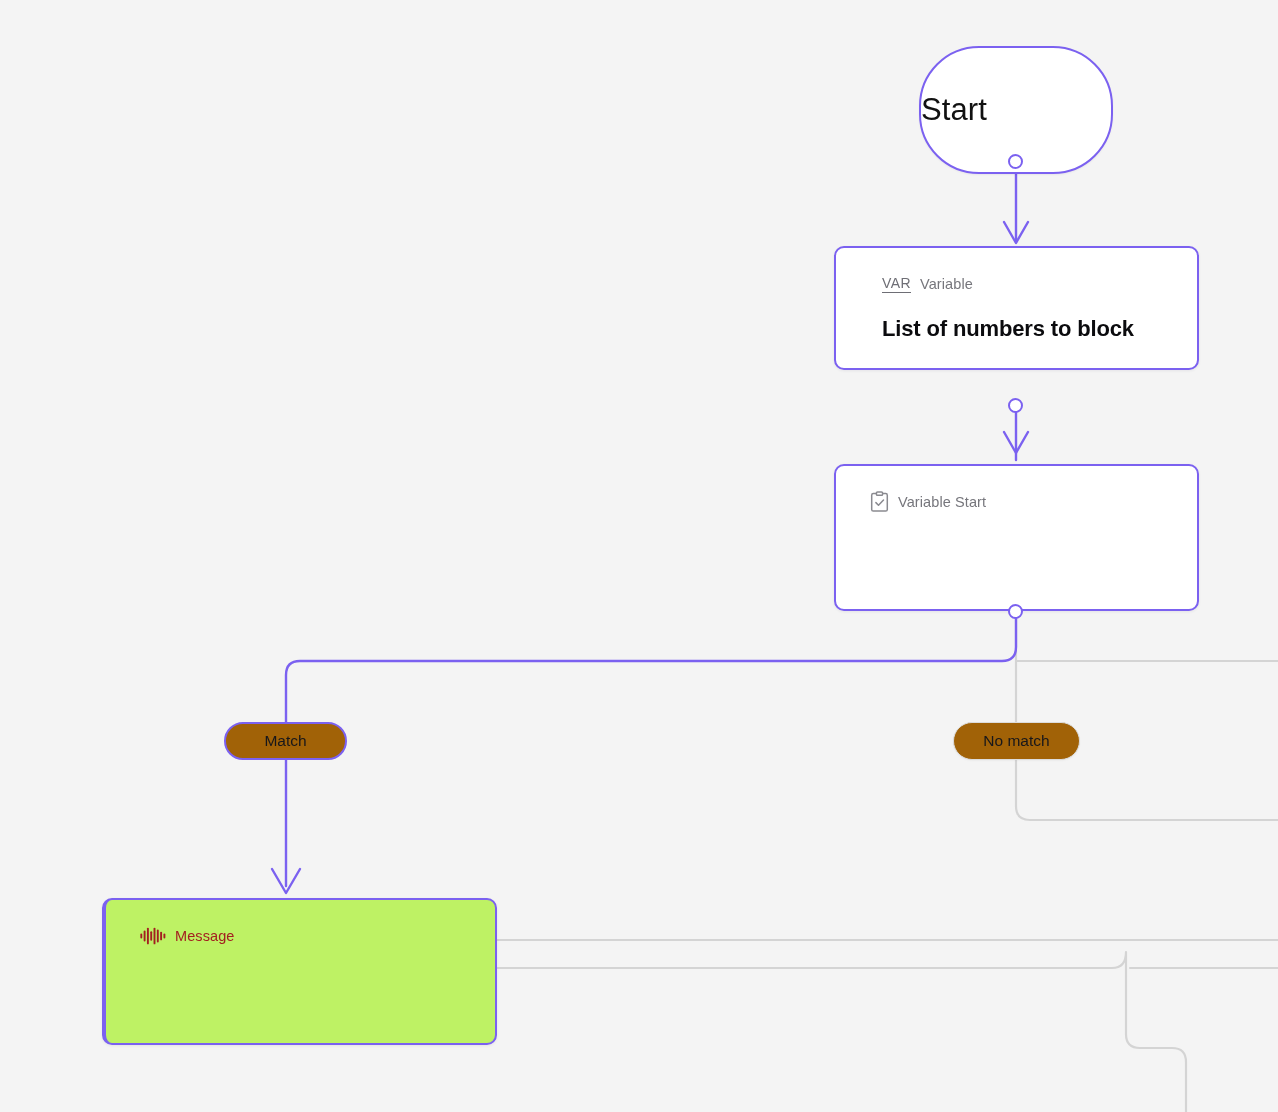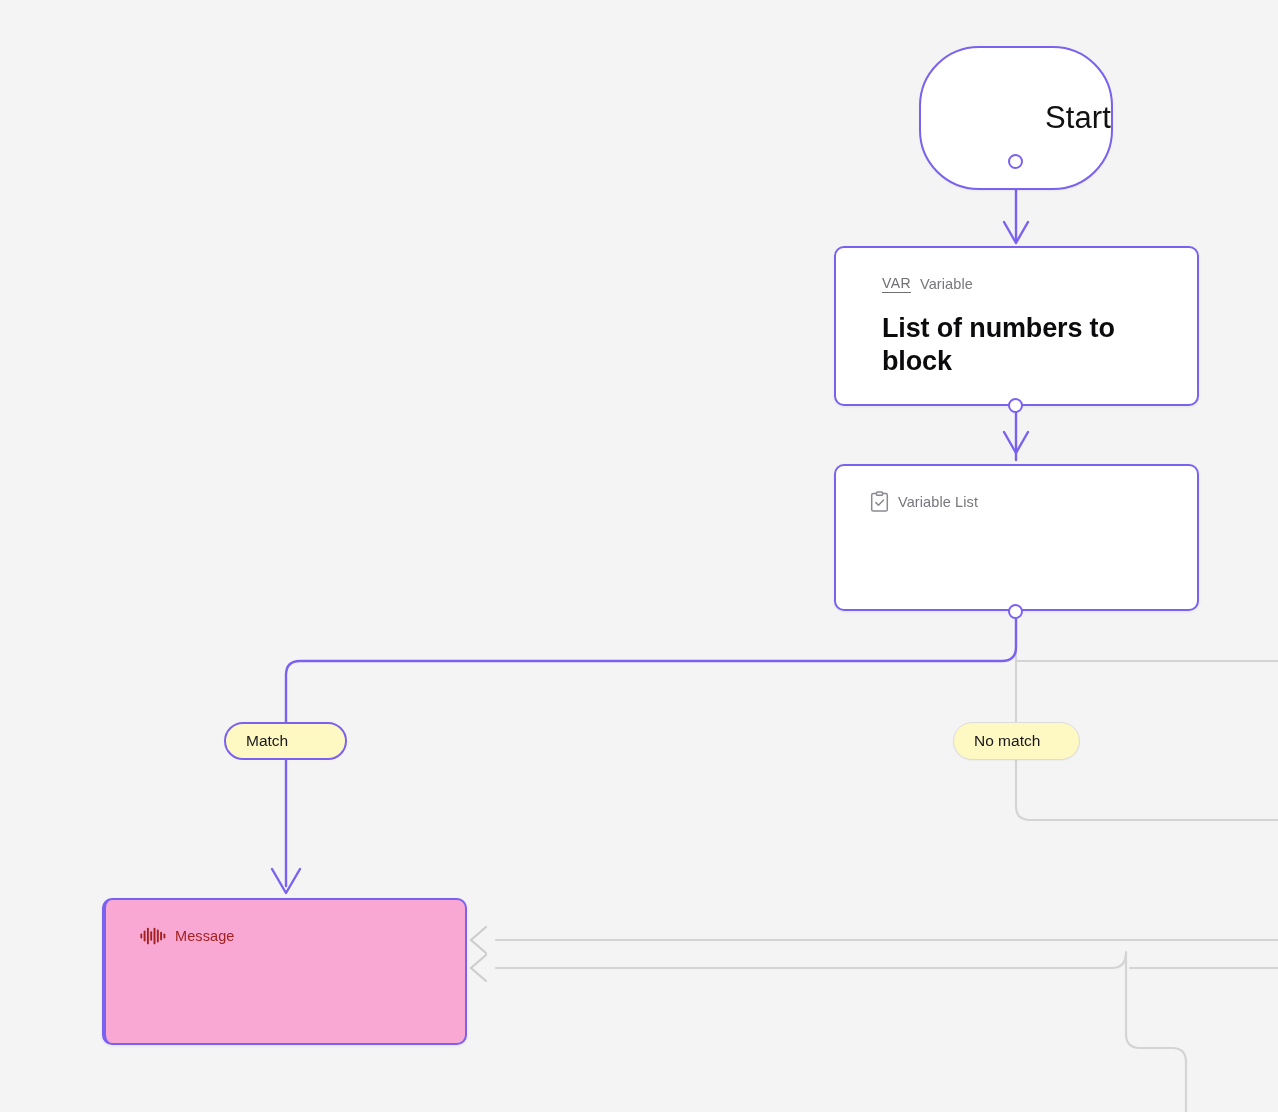--- a/index.html
+++ b/index.html
@@ -33,26 +33,26 @@
   .node {
     position: absolute;
     box-sizing: border-box;
     background: #ffffff;
   }
 
   .start-node {
     left: 919px;
     top: 46px;
     width: 194px;
-    height: 144px;
+    height: 128px;
     border: 2px solid #7b61f0;
     border-radius: 60px;
     display: flex;
     align-items: center;
-    justify-content: flex-end;
+    justify-content: flex-start;
     box-shadow: 0 1px 2px rgba(30, 20, 70, 0.06);
   }
   .start-label {
     font-size: 31px;
     color: #111111;
     letter-spacing: 0.1px;
   }
 
   .card {
     border: 2px solid #7b61f0;
@@ -68,57 +68,57 @@
     height: 20px;
   }
   .card-kind {
     font-size: 14.5px;
     font-weight: normal;
     color: #76767c;
     letter-spacing: 0.1px;
     white-space: nowrap;
   }
   .card-title {
-    font-size: 27px;
+    font-size: 22px;
     font-weight: bold;
     color: #0b0b0e;
     line-height: 33px;
     letter-spacing: -0.15px;
   }
 
   .var-icon {
     font-size: 14px;
     font-weight: normal;
     color: #6e6e75;
     letter-spacing: 0.4px;
     border-bottom: 1.6px solid #6e6e75;
     line-height: 15px;
     padding-bottom: 1px;
   }
 
   #node-variable {
     left: 834px;
     top: 246px;
     width: 365px;
-    height: 160px;
+    height: 124px;
     padding-left: 46px;
   }
   #node-varmatch {
     left: 834px;
     top: 464px;
     width: 365px;
     height: 147px;
   }
 
   #node-message {
     left: 102px;
     top: 898px;
-    width: 365px;
+    width: 395px;
     height: 147px;
-    background: #f9a8d4;
+    background: #bef264;
     border: 2px solid #7b61f0;
     border-left-width: 4px;
   }
   #node-message .card-kind {
     color: #a32020;
   }
   .msg-wave {
     display: block;
   }
 
@@ -134,25 +134,25 @@
   }
   #port-start   { left: 1008px; top: 154px; }
   #port-var     { left: 1008px; top: 398px; }
   #port-varmatch{ left: 1008px; top: 604px; }
 
   
   .pill {
     position: absolute;
     box-sizing: border-box;
     height: 38px;
-    background: #fef9c3;
+    background: #a16207;
     border-radius: 19px;
     display: flex;
     align-items: center;
-    justify-content: flex-start;
+    justify-content: center;
     font-size: 15.5px;
     color: #17171b;
     padding: 16px 20px;
     white-space: nowrap;
   }
   #pill-match {
     left: 224px;
     top: 722px;
     width: 123px;
     border: 2px solid #7b61f0;
@@ -227,21 +227,21 @@
 
   <div class="node card" id="node-varmatch">
     <div class="card-head">
       <span style="display:block;width:19px;height:22px;">
         <svg width="19" height="22" viewBox="0 0 19 22" fill="none" stroke="#8a8a90" stroke-width="1.5" stroke-linecap="round" stroke-linejoin="round">
           <path d="M6.4 2.6H3.3c-.9 0-1.6.7-1.6 1.6v14.3c0 .9.7 1.6 1.6 1.6h12.4c.9 0 1.6-.7 1.6-1.6V4.2c0-.9-.7-1.6-1.6-1.6h-3.1"></path>
           <rect x="6.4" y="1" width="6.2" height="3.3" rx="1.1"></rect>
           <path d="M5.9 11.6l2.6 2.6 5-5.2"></path>
         </svg>
       </span>
-      <span class="card-kind">Variable List</span>
+      <span class="card-kind">Variable Start</span>
     </div>
   </div>
   <div class="port" id="port-varmatch"></div>
 
   <div class="pill" id="pill-match">
     <span>Match</span>
   </div>
   <div class="pill" id="pill-nomatch">
     <span>No match</span>
   </div>

